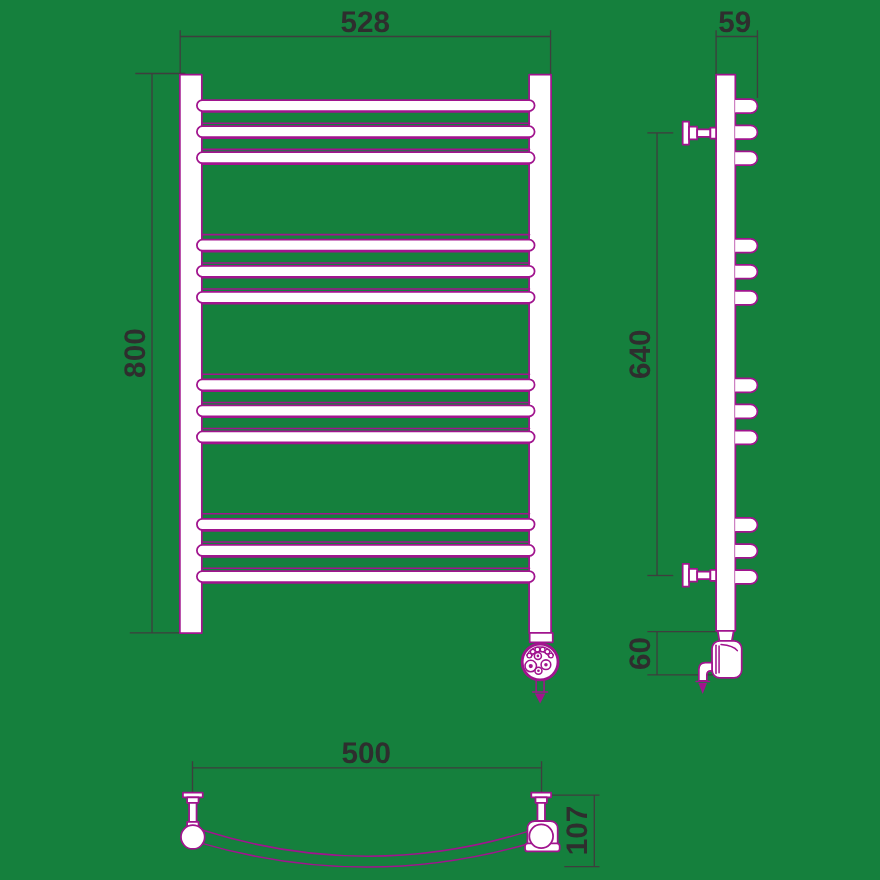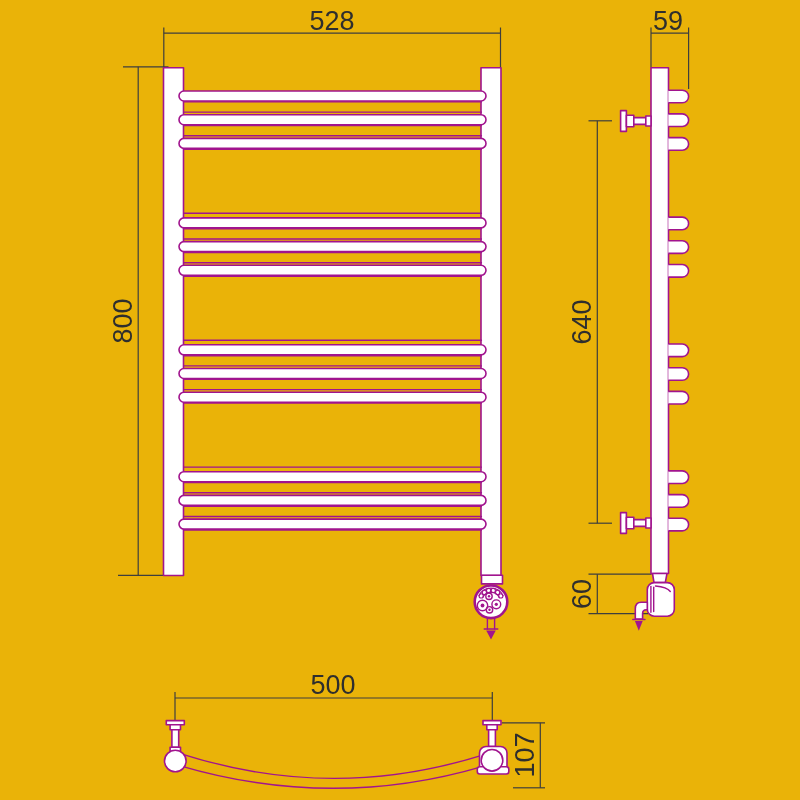--- a/index.html
+++ b/index.html
@@ -1,18 +1,19 @@
 <!DOCTYPE html>
 <html><head>
 <meta charset="utf-8">
 <style>
   html,body { margin:0; padding:0; background:#ffffff; }
   .sheet {
-    position:relative; width:800px; height:800px; background:#eab308;
+    position:relative; width:800px; height:800px; background:#15803d;
     font-family:"Liberation Sans", sans-serif;
+    font-weight:bold;
     --outline:#A1148E; --dim:#3E3E3E; --dimtext:#2E2E2E;
   }
   svg { display:block; }
   .mag    { stroke:var(--outline); fill:#ffffff; stroke-width:1.6; stroke-linejoin:round; }
   .magln  { stroke:var(--outline); fill:none;    stroke-width:1.4; stroke-linecap:round; }
   .magthk { stroke:var(--outline); fill:#ffffff; stroke-width:2.6; }
   .magfil { fill:var(--outline); stroke:none; }
   .dim    { stroke:var(--dim); fill:none; stroke-width:1.2; }
   .dimtxt { font-family:"Liberation Sans", sans-serif; font-size:27px; fill:var(--dimtext); }
 </style>

